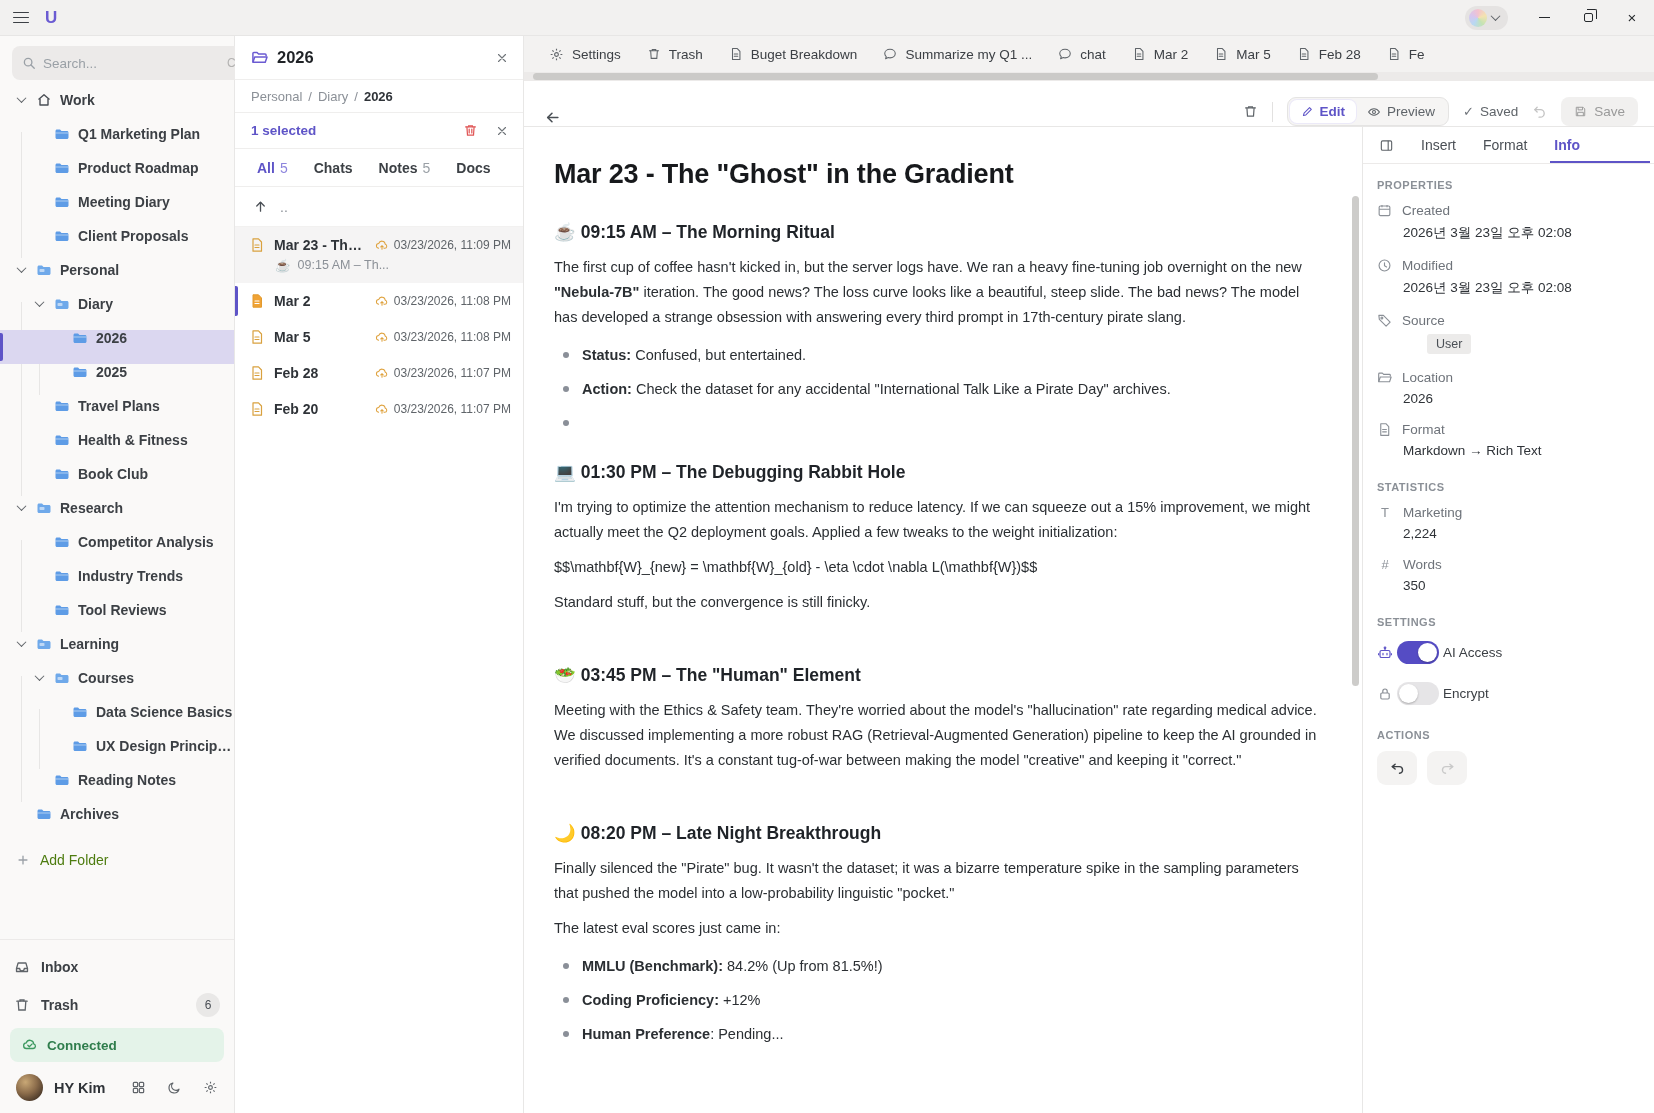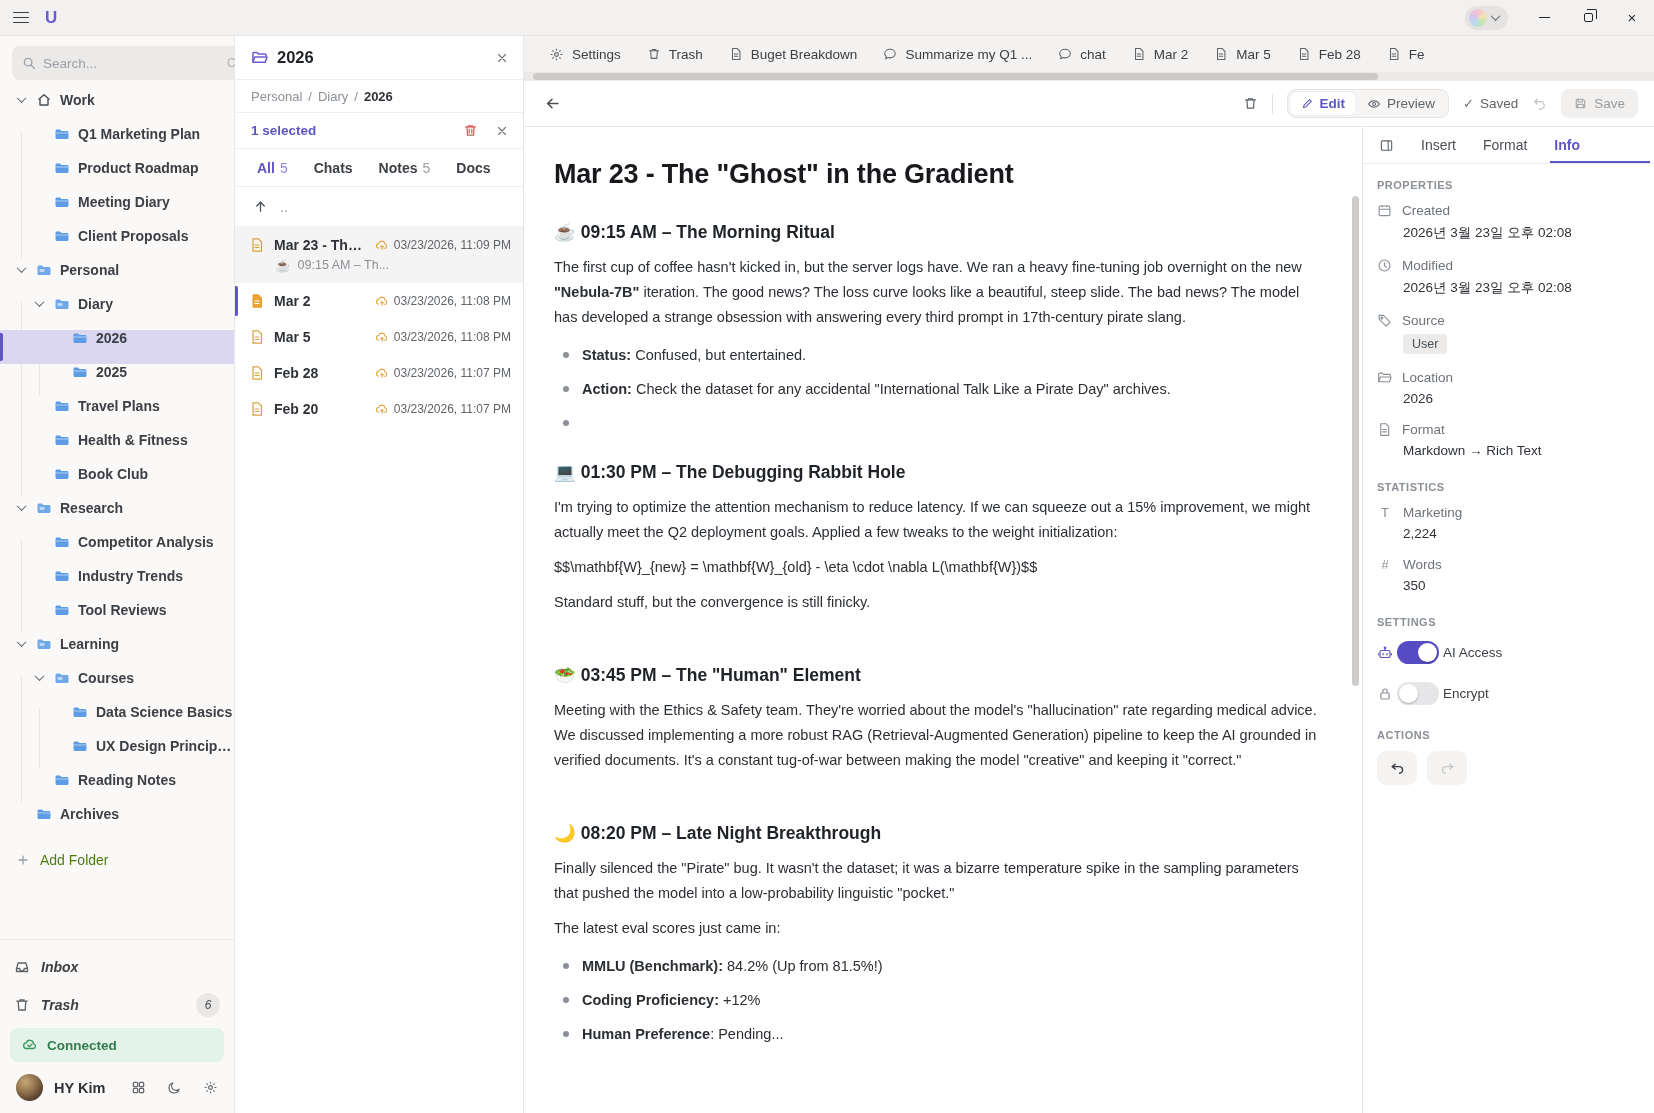--- a/index.html
+++ b/index.html
@@ -38,21 +38,21 @@
 .lvl0 { padding-left:14px; }
 .lvl1 { padding-left:54px; }
 .lvl1x { padding-left:32px; }
 .lvl2 { padding-left:72px; }
 .chev { width:14px; height:14px; display:flex; align-items:center; justify-content:center; flex:none; }
 .chev::before { content:""; width:6px; height:6px; border-right:1.6px solid #5f6469; border-bottom:1.6px solid #5f6469; transform:rotate(45deg) translate(-1px,-1px); }
 .trow.selected { background:#dbd7f0; }
 .trow.selected::before { content:""; position:absolute; left:0; top:3px; bottom:3px; width:3px; background:#5e54c7; border-radius:0 2px 2px 0; }
 .addfolder { display:flex; align-items:center; gap:10px; color:#4d7c0f; font-size:14px; padding:12px 0 0 16px; cursor:pointer; }
 .side-bottom { margin-top:auto; border-top:1px solid #eceae9; padding:8px 0 8px; }
-.brow { height:38px; display:flex; align-items:center; gap:11px; padding:0 14px; font-size:14px; font-weight:bold; color:#3c4045; cursor:pointer;font-style:italic; }
+.brow { height:38px; display:flex; align-items:center; gap:11px; padding:0 14px; font-size:14px; font-weight:bold; color:#3c4045; cursor:pointer; }
 .badge { margin-left:auto; width:24px; height:24px; border-radius:50%; background:#e9e8e7; color:#4a4f55; font-size:12px; font-weight:normal; display:flex; align-items:center; justify-content:center; }
 .connected { margin:4px 10px; height:34px; background:#e4f3e9; border-radius:8px; display:flex; align-items:center; gap:9px; padding:0 12px; color:#2f7d4c; font-size:13.5px; font-weight:bold; }
 .userrow { display:flex; align-items:center; gap:11px; padding:8px 16px 4px 16px; }
 .user-avatar { width:27px; height:27px; border-radius:50%; background:radial-gradient(circle at 35% 30%, #c9a876, #8a6b4a 45%, #4c3a2a 78%, #2e241a); }
 .username { font-size:14.5px; font-weight:bold; color:#2f3338; }
 .user-icons { margin-left:auto; display:flex; gap:21px; align-items:center; }
 
 
 .panel { width:289px; background:#fff; border-right:1px solid #e8e7e6; display:flex; flex-direction:column; }
 .p-header { height:44px; display:flex; align-items:center; gap:9px; padding:0 14px 0 16px; border-bottom:1px solid #efeeed; }
@@ -76,21 +76,21 @@
 .nitem.active { background:#f5f4f4; }
 .nitem.selected::before { content:""; position:absolute; left:0; top:3px; bottom:3px; width:3px; background:#5e54c7; border-radius:0 2px 2px 0; }
 
 
 .main { flex:1; display:flex; flex-direction:column; min-width:0; }
 .tabstrip { height:36px; background:#f3f2f1; display:flex; align-items:center; padding-left:12px; overflow:hidden; }
 .dtab { display:flex; align-items:center; gap:8px; padding:0 13px; height:36px; font-size:13.5px; color:#3c4045; white-space:nowrap; cursor:pointer; }
 .dtab .ticon { color:#5f6469; }
 .hscroll { height:9px; background:#eceae9; position:relative; }
 .hthumb { position:absolute; left:9px; top:1px; width:845px; height:7px; background:#cbcac8; border-radius:4px; }
-.toolbar { height:46px; background:#fff; border-bottom:1px solid #e8e7e6; display:flex; align-items:center; padding:0 16px 0 20px; }
+.toolbar { height:46px; background:#fff; border-bottom:1px solid #e8e7e6; display:flex; align-items:flex-end; padding:0 16px 0 20px; }
 .tb-actions { margin-left:auto; display:flex; align-items:center; gap:14px; }
 .vdiv { width:1px; height:20px; background:#e2e1e0; }
 .seg { display:flex; align-items:center; background:#f6f5f4; border:1px solid #e5e4e3; border-radius:9px; padding:2px; }
 .seg .opt { display:flex; align-items:center; gap:6px; padding:4px 11px; border-radius:7px; font-size:13.5px; color:#5f6469; cursor:pointer; }
 .seg .opt.active { background:#fff; color:#5e54c7; box-shadow:0 0 0 1px #eceaf8; font-weight:bold; }
 .savedtxt { display:flex; align-items:center; gap:6px; color:#5f6469; font-size:13.5px; }
 .savedtxt .chk { color:#6f747a; font-size:13px; }
 .save-btn { display:flex; align-items:center; gap:7px; background:#f1f0ef; border-radius:8px; padding:7px 13px; font-size:13.5px; color:#9a9a9a; cursor:pointer; }
 
 .content-row { flex:1; display:flex; min-height:0; }
@@ -109,21 +109,21 @@
 
 .ipanel { width:292px; border-left:1px solid #e8e7e6; background:#fff; overflow:hidden; }
 .itabs { height:37px; display:flex; align-items:center; gap:27px; padding:0 16px; border-bottom:1px solid #eceae9; position:relative; overflow:hidden; }
 .itab { font-size:14px; color:#4a4f55; cursor:pointer; }
 .itab.active { color:#5e54c7; font-weight:bold; position:relative; }
 .itab.active::after { content:""; position:absolute; left:-4px; right:-70px; bottom:-10px; height:2.5px; background:#5e54c7; }
 .sect-label { font-size:11px; font-weight:bold; letter-spacing:.5px; color:#8b9097; padding:15px 16px 4px 14px; }
 .prop { padding:8px 16px 8px 14px; }
 .prop .head { display:flex; align-items:center; gap:10px; color:#6e737a; font-size:13.5px; }
 .prop .val { margin-left:26px; margin-top:6px; color:#2f3338; font-size:13.5px; }
-.badge-val { display:inline-block; background:#ecebea; border-radius:3px; padding:3px 9px; font-size:12.5px; color:#4a4f55; }
+.badge-val { display:inline-block; background:#ecebea; border-radius:3px; padding:3px 9px; font-size:12.5px; color:#4a4f55;margin-left:24px; }
 .glyph-ic { width:16px; text-align:center; color:#8b9097; font-size:13px; flex:none; }
 .setrow { display:flex; align-items:center; gap:4px; padding:9px 16px 9px 14px; font-size:13.5px; color:#3c4045; }
 .tgl { width:42px; height:23px; border-radius:12px; position:relative; cursor:pointer; flex:none; }
 .tgl .knob { position:absolute; top:2px; width:19px; height:19px; border-radius:50%; background:#fff; box-shadow:0 1px 2px rgba(0,0,0,.25); }
 .tgl.on { background:#554cc4; } .tgl.on .knob { right:2px; }
 .tgl.off { background:#e6e5e7; } .tgl.off .knob { left:2px; }
 .actions { display:flex; gap:10px; padding:6px 16px 12px 14px; }
 .act-btn { width:40px; height:34px; border-radius:9px; background:#f4f3f2; display:flex; align-items:center; justify-content:center; cursor:pointer; }
 </style>
 </head>

